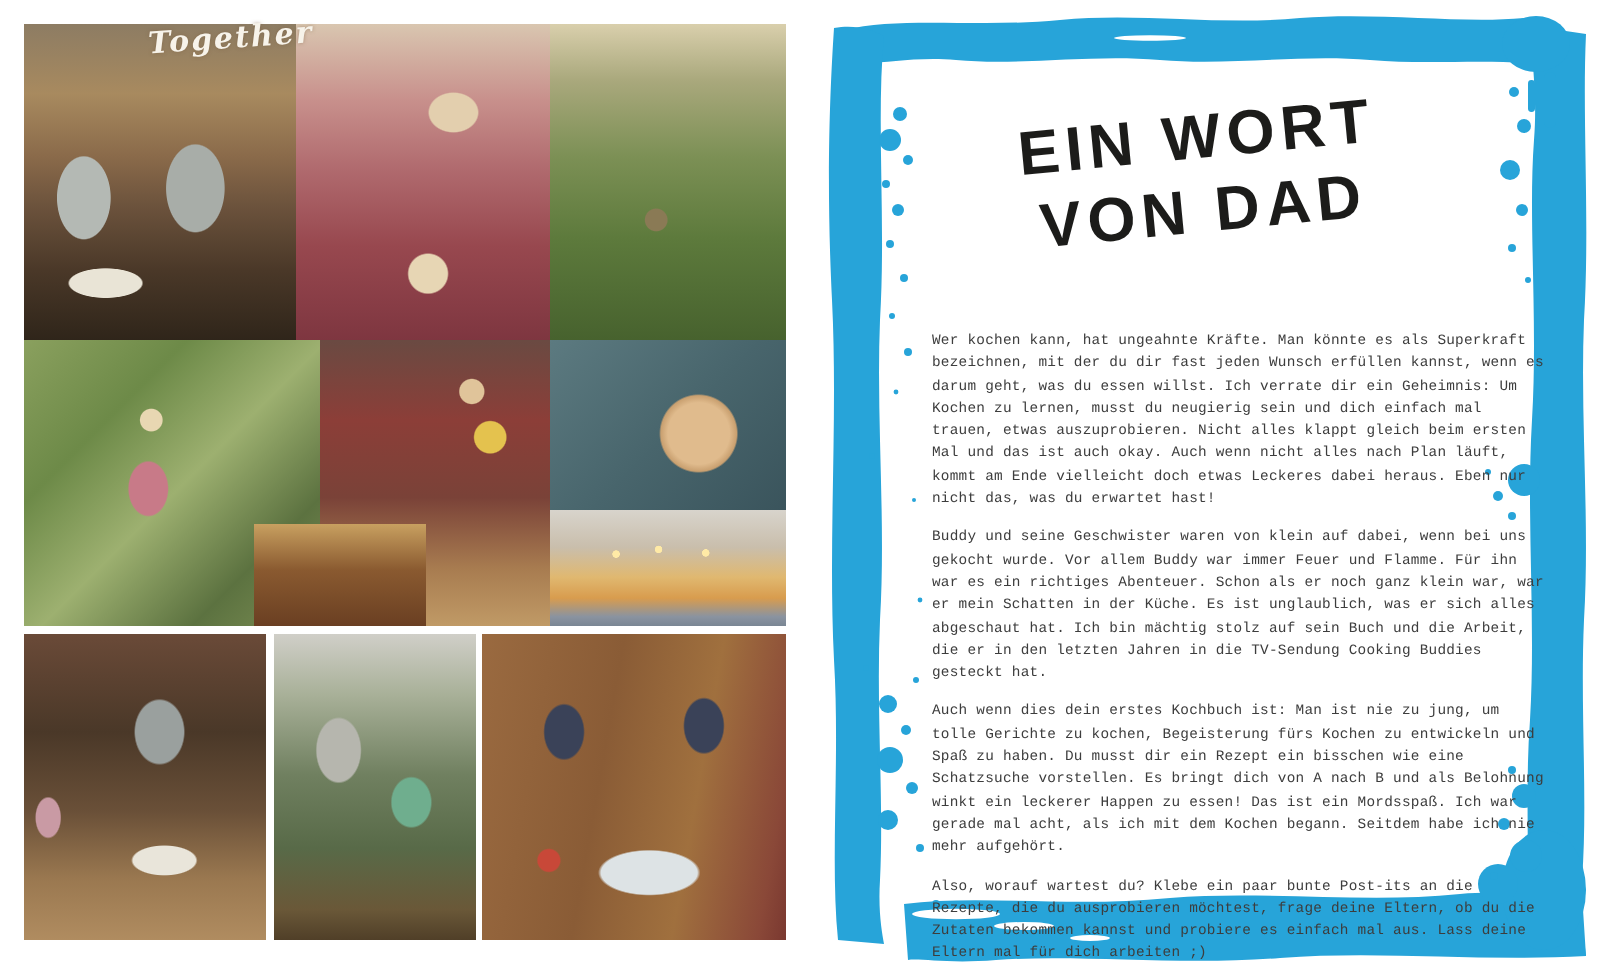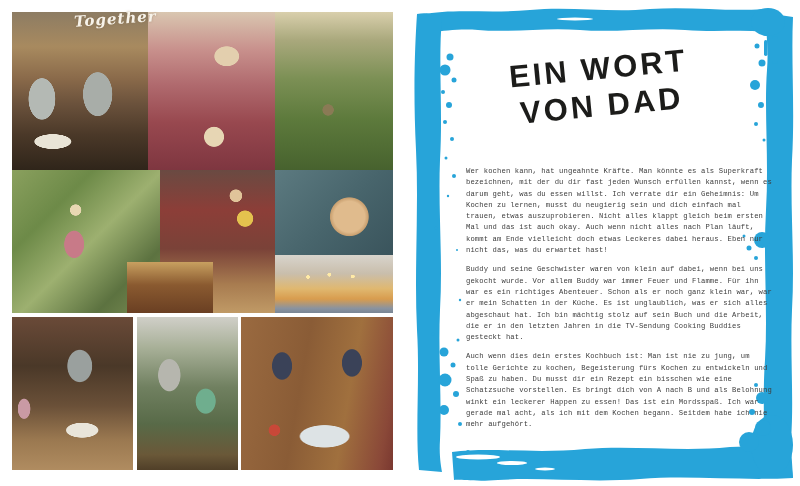--- a/index.html
+++ b/index.html
@@ -179,16 +179,17 @@
 
     <div class="title">
       <div>EIN WORT</div>
       <div>VON DAD</div>
     </div>
 
     <div class="bodytext">
       <p>Wer kochen kann, hat ungeahnte Kräfte. Man könnte es als Superkraft bezeichnen, mit der du dir fast jeden Wunsch erfüllen kannst, wenn es darum geht, was du essen willst. Ich verrate dir ein Geheimnis: Um Kochen zu lernen, musst du neugierig sein und dich einfach mal trauen, etwas auszuprobieren. Nicht alles klappt gleich beim ersten Mal und das ist auch okay. Auch wenn nicht alles nach Plan läuft, kommt am Ende vielleicht doch etwas Leckeres dabei heraus. Eben nur nicht das, was du erwartet hast!</p>
       <p>Buddy und seine Geschwister waren von klein auf dabei, wenn bei uns gekocht wurde. Vor allem Buddy war immer Feuer und Flamme. Für ihn war es ein richtiges Abenteuer. Schon als er noch ganz klein war, war er mein Schatten in der Küche. Es ist unglaublich, was er sich alles abgeschaut hat. Ich bin mächtig stolz auf sein Buch und die Arbeit, die er in den letzten Jahren in die TV-Sendung Cooking Buddies gesteckt hat.</p>
       <p>Auch wenn dies dein erstes Kochbuch ist: Man ist nie zu jung, um tolle Gerichte zu kochen, Begeisterung fürs Kochen zu entwickeln und Spaß zu haben. Du musst dir ein Rezept ein bisschen wie eine Schatzsuche vorstellen. Es bringt dich von A nach B und als Belohnung winkt ein leckerer Happen zu essen! Das ist ein Mordsspaß. Ich war gerade mal acht, als ich mit dem Kochen begann. Seitdem habe ich nie mehr aufgehört.</p>
+      <p>Also, worauf wartest du? Klebe ein paar bunte Post-its an die Rezepte, die du ausprobieren möchtest, frage deine Eltern, ob du die Zutaten bekommen kannst und probiere es einfach mal aus. Lass deine Eltern mal für dich arbeiten ;)</p>
     </div>
 
   </div>
 </div>
 
 </body></html>

